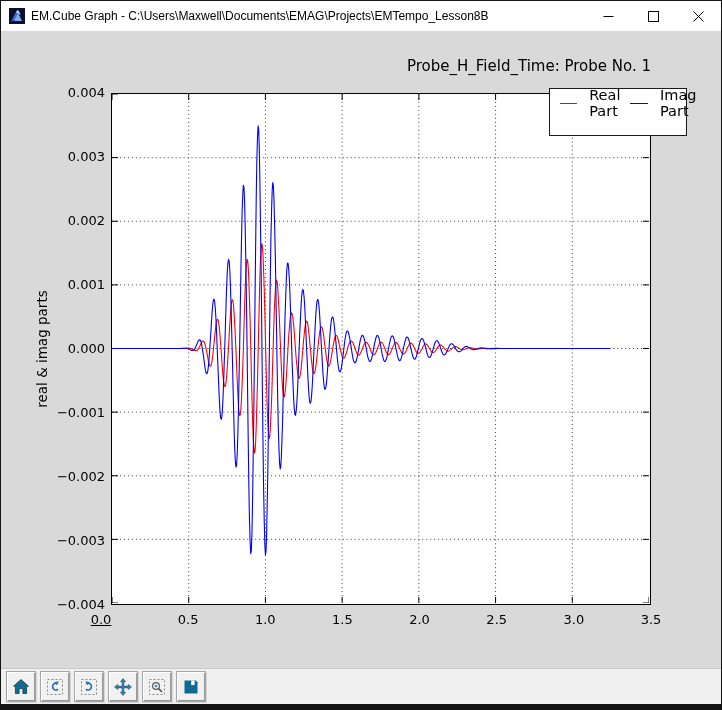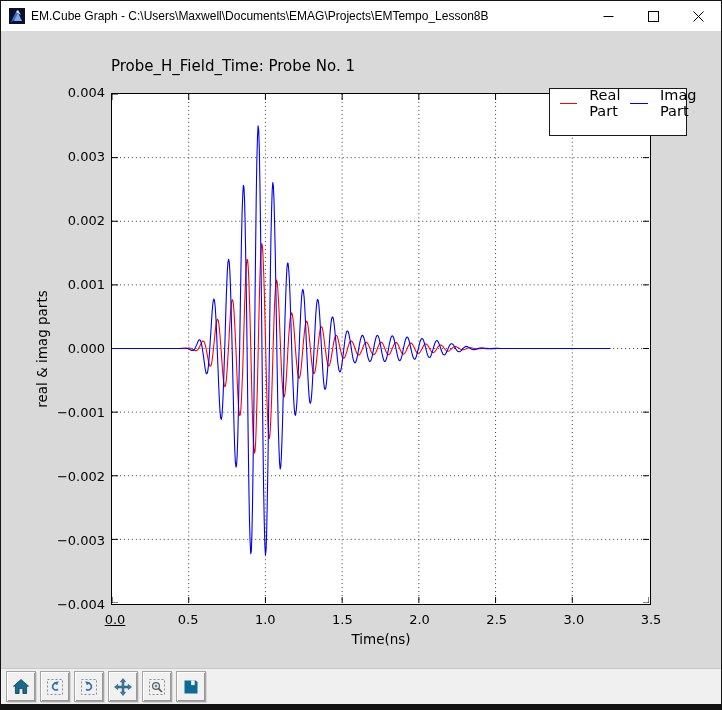--- a/index.html
+++ b/index.html
@@ -14,21 +14,21 @@
     font-family:"Liberation Sans", sans-serif; font-size:12px; color:#000;
     position:relative;
   }
   .app-icon { width:16px; height:16px; margin:0 6px 0 8px; flex:0 0 auto; }
   .titlebar-text { flex:1 1 auto; white-space:nowrap; overflow:hidden; }
   .caption-buttons { display:flex; height:100%; }
   .caption-btn { width:45px; height:100%; display:flex; align-items:center; justify-content:center; }
   
   .canvas { position:relative; width:720px; height:637px; background:#d9d9d9; }
   .plot-title {
-    position:absolute; left:110px; top:26px; width:540px; text-align:left;
+    position:absolute; left:110px; top:26px; width:540px; text-align:right;
     font-size:15px; color:#000;
   }
   .axes {
     position:absolute; left:110px; top:62px; width:540px; height:512px;
     background:#ffffff; border:1.5px solid #000;
   }
   .axes svg { display:block; width:537px; height:509px; }
   .grid { stroke:#3c3c3c; stroke-width:1; stroke-dasharray:1 3; }
   .tick { stroke:#000; stroke-width:1; }
   .x-tick {
@@ -150,33 +150,32 @@
           <line x1="540" y1="384" x2="534" y2="384" class="tick"></line>
           <line x1="0" y1="448" x2="6" y2="448" class="tick"></line>
           <line x1="540" y1="448" x2="534" y2="448" class="tick"></line>
           <line x1="0" y1="512" x2="6" y2="512" class="tick"></line>
           <line x1="540" y1="512" x2="534" y2="512" class="tick"></line>
           <polyline points="0.0,256.0 0.6,256.0 1.2,256.0 1.9,256.0 2.5,256.0 3.1,256.0 3.7,256.0 4.3,256.0 4.9,256.0 5.6,256.0 6.2,256.0 6.8,256.0 7.4,256.0 8.0,256.0 8.6,256.0 9.3,256.0 9.9,256.0 10.5,256.0 11.1,256.0 11.7,256.0 12.3,256.0 13.0,256.0 13.6,256.0 14.2,256.0 14.8,256.0 15.4,256.0 16.0,256.0 16.7,256.0 17.3,256.0 17.9,256.0 18.5,256.0 19.1,256.0 19.7,256.0 20.4,256.0 21.0,256.0 21.6,256.0 22.2,256.0 22.8,256.0 23.5,256.0 24.1,256.0 24.7,256.0 25.3,256.0 25.9,256.0 26.5,256.0 27.2,256.0 27.8,256.0 28.4,256.0 29.0,256.0 29.6,256.0 30.2,256.0 30.9,256.0 31.5,256.0 32.1,256.0 32.7,256.0 33.3,256.0 33.9,256.0 34.6,256.0 35.2,256.0 35.8,256.0 36.4,256.0 37.0,256.0 37.6,256.0 38.3,256.0 38.9,256.0 39.5,256.0 40.1,256.0 40.7,256.0 41.3,256.0 42.0,256.0 42.6,256.0 43.2,256.0 43.8,256.0 44.4,256.0 45.1,256.0 45.7,256.0 46.3,256.0 46.9,256.0 47.5,256.0 48.1,256.0 48.8,256.0 49.4,256.0 50.0,256.0 50.6,256.0 51.2,256.0 51.8,256.0 52.5,256.0 53.1,256.0 53.7,256.0 54.3,256.0 54.9,256.0 55.5,256.0 56.2,256.0 56.8,256.0 57.4,256.0 58.0,256.0 58.6,256.0 59.2,256.0 59.9,256.0 60.5,256.0 61.1,256.0 61.7,256.0 62.3,256.0 62.9,256.0 63.6,256.0 64.2,256.0 64.8,256.0 65.4,256.0 66.0,256.0 66.7,256.0 67.3,256.0 67.9,256.0 68.5,256.0 69.1,256.0 69.7,256.0 70.4,256.0 71.0,256.0 71.6,256.0 72.2,256.0 72.8,256.0 73.4,255.9 74.1,255.9 74.7,255.8 75.3,255.7 75.9,255.7 76.5,255.6 77.1,255.6 77.8,255.6 78.4,255.7 79.0,255.8 79.6,256.0 80.2,256.2 80.8,256.5 81.5,256.9 82.1,257.2 82.7,257.6 83.3,257.9 83.9,258.1 84.5,258.1 85.2,258.0 85.8,257.6 86.4,257.0 87.0,256.2 87.6,255.1 88.3,253.8 88.9,252.5 89.5,251.1 90.1,249.9 90.7,249.0 91.3,248.5 92.0,248.5 92.6,249.1 93.2,250.5 93.8,252.5 94.4,255.1 95.0,258.2 95.7,261.7 96.3,265.1 96.9,268.4 97.5,271.1 98.1,273.0 98.7,273.9 99.4,273.4 100.0,271.6 100.6,268.5 101.2,264.0 101.8,258.6 102.4,252.5 103.1,246.1 103.7,239.9 104.3,234.4 104.9,230.1 105.5,227.4 106.1,226.5 106.8,227.7 107.4,230.9 108.0,236.1 108.6,243.0 109.2,251.0 109.9,259.8 110.5,268.7 111.1,277.1 111.7,284.3 112.3,289.9 112.9,293.4 113.6,294.4 114.2,292.9 114.8,288.8 115.4,282.3 116.0,273.8 116.6,263.7 117.3,252.7 117.9,241.5 118.5,230.8 119.1,221.4 119.7,213.9 120.3,208.9 121.0,206.9 121.6,208.1 122.2,212.7 122.8,220.4 123.4,231.0 124.0,243.9 124.7,258.3 125.3,273.4 125.9,288.1 126.5,301.4 127.1,312.3 127.7,319.9 128.4,323.5 129.0,322.6 129.6,317.0 130.2,306.9 130.8,292.7 131.5,275.3 132.1,255.6 132.7,234.9 133.3,214.7 133.9,196.5 134.5,181.6 135.2,171.1 135.8,166.2 136.4,167.2 137.0,174.5 137.6,187.6 138.2,205.9 138.9,228.2 139.5,253.1 140.1,278.8 140.7,303.6 141.3,325.8 141.9,343.6 142.6,355.7 143.2,361.2 143.8,359.7 144.4,351.0 145.0,335.8 145.6,315.1 146.3,290.2 146.9,263.0 147.5,235.2 148.1,208.9 148.7,185.9 149.3,167.8 150.0,155.7 150.6,150.5 151.2,152.5 151.8,161.4 152.4,176.5 153.1,196.7 153.7,220.4 154.3,246.0 154.9,271.7 155.5,295.6 156.1,316.2 156.8,332.2 157.4,342.6 158.0,346.8 158.6,344.9 159.2,337.1 159.8,324.3 160.5,307.4 161.1,287.8 161.7,266.9 162.3,246.2 162.9,227.2 163.5,210.9 164.2,198.5 164.8,190.4 165.4,187.1 166.0,188.5 166.6,194.3 167.2,203.9 167.9,216.3 168.5,230.7 169.1,246.0 169.7,261.1 170.3,275.0 170.9,286.9 171.6,296.1 172.2,302.1 172.8,304.8 173.4,304.2 174.0,300.4 174.7,294.0 175.3,285.4 175.9,275.4 176.5,264.6 177.1,253.8 177.7,243.7 178.4,234.8 179.0,227.8 179.6,222.9 180.2,220.3 180.8,220.2 181.4,222.4 182.1,226.7 182.7,232.7 183.3,240.0 183.9,248.2 184.5,256.6 185.1,264.7 185.8,272.0 186.4,278.1 187.0,282.6 187.6,285.3 188.2,286.0 188.8,284.7 189.5,281.6 190.1,276.8 190.7,270.8 191.3,263.8 191.9,256.5 192.5,249.2 193.2,242.5 193.8,236.7 194.4,232.3 195.0,229.5 195.6,228.5 196.3,229.3 196.9,231.9 197.5,236.1 198.1,241.5 198.7,247.8 199.3,254.6 200.0,261.4 200.6,267.7 201.2,273.2 201.8,277.4 202.4,280.2 203.0,281.3 203.7,280.6 204.3,278.4 204.9,274.7 205.5,269.9 206.1,264.2 206.7,258.1 207.4,252.0 208.0,246.3 208.6,241.4 209.2,237.6 209.8,235.2 210.4,234.2 211.1,234.6 211.7,236.5 212.3,239.6 212.9,243.7 213.5,248.5 214.1,253.6 214.8,258.7 215.4,263.4 216.0,267.4 216.6,270.6 217.2,272.6 217.9,273.5 218.5,273.2 219.1,271.7 219.7,269.3 220.3,266.1 220.9,262.4 221.6,258.4 222.2,254.5 222.8,250.8 223.4,247.7 224.0,245.2 224.6,243.6 225.3,242.9 225.9,243.0 226.5,244.0 227.1,245.8 227.7,248.1 228.3,250.9 229.0,253.8 229.6,256.7 230.2,259.5 230.8,261.9 231.4,263.8 232.0,265.1 232.7,265.7 233.3,265.7 233.9,265.0 234.5,263.8 235.1,262.1 235.7,260.1 236.4,258.0 237.0,255.7 237.6,253.6 238.2,251.8 238.8,250.2 239.5,249.1 240.1,248.5 240.7,248.4 241.3,248.8 241.9,249.7 242.5,250.9 243.2,252.4 243.8,254.2 244.4,256.0 245.0,257.7 245.6,259.3 246.2,260.7 246.9,261.7 247.5,262.4 248.1,262.6 248.7,262.4 249.3,261.7 249.9,260.7 250.6,259.4 251.2,257.9 251.8,256.3 252.4,254.6 253.0,253.1 253.6,251.7 254.3,250.7 254.9,250.0 255.5,249.7 256.1,249.8 256.7,250.4 257.3,251.3 258.0,252.5 258.6,253.9 259.2,255.5 259.8,257.2 260.4,258.7 261.1,260.1 261.7,261.2 262.3,261.9 262.9,262.3 263.5,262.2 264.1,261.8 264.8,260.9 265.4,259.7 266.0,258.3 266.6,256.7 267.2,255.1 267.8,253.5 268.5,252.1 269.1,250.9 269.7,250.1 270.3,249.7 270.9,249.7 271.5,250.1 272.2,250.9 272.8,252.1 273.4,253.5 274.0,255.1 274.6,256.7 275.2,258.3 275.9,259.7 276.5,260.9 277.1,261.7 277.7,262.2 278.3,262.2 278.9,261.8 279.6,261.1 280.2,260.0 280.8,258.6 281.4,257.1 282.0,255.5 282.7,254.0 283.3,252.6 283.9,251.4 284.5,250.6 285.1,250.1 285.7,250.0 286.4,250.3 287.0,251.0 287.6,252.0 288.2,253.3 288.8,254.7 289.4,256.3 290.1,257.7 290.7,259.1 291.3,260.2 291.9,261.1 292.5,261.6 293.1,261.7 293.8,261.4 294.4,260.8 295.0,259.9 295.6,258.7 296.2,257.4 296.8,256.0 297.5,254.6 298.1,253.3 298.7,252.2 299.3,251.3 299.9,250.8 300.5,250.6 301.2,250.8 301.8,251.4 302.4,252.2 303.0,253.3 303.6,254.5 304.3,255.9 304.9,257.2 305.5,258.4 306.1,259.5 306.7,260.3 307.3,260.8 308.0,261.0 308.6,260.9 309.2,260.4 309.8,259.7 310.4,258.7 311.0,257.5 311.7,256.3 312.3,255.1 312.9,253.9 313.5,252.9 314.1,252.1 314.7,251.6 315.4,251.4 316.0,251.5 316.6,251.9 317.2,252.5 317.8,253.4 318.4,254.5 319.1,255.6 319.7,256.7 320.3,257.8 320.9,258.7 321.5,259.4 322.1,259.9 322.8,260.1 323.4,260.0 324.0,259.7 324.6,259.1 325.2,258.4 325.9,257.5 326.5,256.5 327.1,255.5 327.7,254.6 328.3,253.8 328.9,253.2 329.6,252.7 330.2,252.5 330.8,252.6 331.4,252.8 332.0,253.3 332.6,253.9 333.3,254.7 333.9,255.5 334.5,256.3 335.1,257.0 335.7,257.7 336.3,258.2 337.0,258.5 337.6,258.7 338.2,258.7 338.8,258.5 339.4,258.1 340.0,257.6 340.7,257.1 341.3,256.5 341.9,255.9 342.5,255.3 343.1,254.8 343.7,254.4 344.4,254.2 345.0,254.1 345.6,254.1 346.2,254.2 346.8,254.5 347.5,254.8 348.1,255.2 348.7,255.6 349.3,256.0 349.9,256.4 350.5,256.8 351.2,257.0 351.8,257.2 352.4,257.3 353.0,257.3 353.6,257.2 354.2,257.0 354.9,256.8 355.5,256.5 356.1,256.3 356.7,256.0 357.3,255.8 357.9,255.6 358.6,255.4 359.2,255.3 359.8,255.3 360.4,255.3 361.0,255.3 361.6,255.4 362.3,255.5 362.9,255.7 363.5,255.8 364.1,256.0 364.7,256.1 365.3,256.2 366.0,256.3 366.6,256.4 367.2,256.4 367.8,256.4 368.4,256.4 369.1,256.3 369.7,256.3 370.3,256.2 370.9,256.1 371.5,256.0 372.1,256.0 372.8,255.9 373.4,255.9 374.0,255.8 374.6,255.8 375.2,255.8 375.8,255.8 376.5,255.8 377.1,255.9 377.7,255.9 378.3,255.9 378.9,256.0 379.5,256.0 380.2,256.0 380.8,256.1 381.4,256.1 382.0,256.1 382.6,256.1 383.2,256.1 383.9,256.1 384.5,256.1 385.1,256.0 385.7,256.0 386.3,256.0 386.9,256.0 387.6,256.0 388.2,256.0 388.8,256.0 389.4,256.0 390.0,256.0 390.7,256.0 391.3,256.0 391.9,256.0 392.5,256.0 393.1,256.0 393.7,256.0 394.4,256.0 395.0,256.0 395.6,256.0 396.2,256.0 396.8,256.0 397.4,256.0 398.1,256.0 398.7,256.0 399.3,256.0 399.9,256.0 400.5,256.0 401.1,256.0 401.8,256.0 402.4,256.0 403.0,256.0 403.6,256.0 404.2,256.0 404.8,256.0 405.5,256.0 406.1,256.0 406.7,256.0 407.3,256.0 407.9,256.0 408.5,256.0 409.2,256.0 409.8,256.0 410.4,256.0 411.0,256.0 411.6,256.0 412.3,256.0 412.9,256.0 413.5,256.0 414.1,256.0 414.7,256.0 415.3,256.0 416.0,256.0 416.6,256.0 417.2,256.0 417.8,256.0 418.4,256.0 419.0,256.0 419.7,256.0 420.3,256.0 420.9,256.0 421.5,256.0 422.1,256.0 422.7,256.0 423.4,256.0 424.0,256.0 424.6,256.0 425.2,256.0 425.8,256.0 426.4,256.0 427.1,256.0 427.7,256.0 428.3,256.0 428.9,256.0 429.5,256.0 430.1,256.0 430.8,256.0 431.4,256.0 432.0,256.0 432.6,256.0 433.2,256.0 433.9,256.0 434.5,256.0 435.1,256.0 435.7,256.0 436.3,256.0 436.9,256.0 437.6,256.0 438.2,256.0 438.8,256.0 439.4,256.0 440.0,256.0 440.6,256.0 441.3,256.0 441.9,256.0 442.5,256.0 443.1,256.0 443.7,256.0 444.3,256.0 445.0,256.0 445.6,256.0 446.2,256.0 446.8,256.0 447.4,256.0 448.0,256.0 448.7,256.0 449.3,256.0 449.9,256.0 450.5,256.0 451.1,256.0 451.7,256.0 452.4,256.0 453.0,256.0 453.6,256.0 454.2,256.0 454.8,256.0 455.5,256.0 456.1,256.0 456.7,256.0 457.3,256.0 457.9,256.0 458.5,256.0 459.2,256.0 459.8,256.0 460.4,256.0 461.0,256.0 461.6,256.0 462.2,256.0 462.9,256.0 463.5,256.0 464.1,256.0 464.7,256.0 465.3,256.0 465.9,256.0 466.6,256.0 467.2,256.0 467.8,256.0 468.4,256.0 469.0,256.0 469.6,256.0 470.3,256.0 470.9,256.0 471.5,256.0 472.1,256.0 472.7,256.0 473.3,256.0 474.0,256.0 474.6,256.0 475.2,256.0 475.8,256.0 476.4,256.0 477.1,256.0 477.7,256.0 478.3,256.0 478.9,256.0 479.5,256.0 480.1,256.0 480.8,256.0 481.4,256.0 482.0,256.0 482.6,256.0 483.2,256.0 483.8,256.0 484.5,256.0 485.1,256.0 485.7,256.0 486.3,256.0 486.9,256.0 487.5,256.0 488.2,256.0 488.8,256.0 489.4,256.0 490.0,256.0 490.6,256.0 491.2,256.0 491.9,256.0 492.5,256.0 493.1,256.0 493.7,256.0 494.3,256.0 494.9,256.0 495.6,256.0 496.2,256.0 496.8,256.0 497.4,256.0 498.0,256.0 498.7,256.0 499.3,256.0 499.9,256.0 500.5,256.0 501.1,256.0 " fill="none" stroke="#ff0000" stroke-width="1.1" stroke-linejoin="round"></polyline>
           <polyline points="0.0,256.0 0.6,256.0 1.2,256.0 1.9,256.0 2.5,256.0 3.1,256.0 3.7,256.0 4.3,256.0 4.9,256.0 5.6,256.0 6.2,256.0 6.8,256.0 7.4,256.0 8.0,256.0 8.6,256.0 9.3,256.0 9.9,256.0 10.5,256.0 11.1,256.0 11.7,256.0 12.3,256.0 13.0,256.0 13.6,256.0 14.2,256.0 14.8,256.0 15.4,256.0 16.0,256.0 16.7,256.0 17.3,256.0 17.9,256.0 18.5,256.0 19.1,256.0 19.7,256.0 20.4,256.0 21.0,256.0 21.6,256.0 22.2,256.0 22.8,256.0 23.5,256.0 24.1,256.0 24.7,256.0 25.3,256.0 25.9,256.0 26.5,256.0 27.2,256.0 27.8,256.0 28.4,256.0 29.0,256.0 29.6,256.0 30.2,256.0 30.9,256.0 31.5,256.0 32.1,256.0 32.7,256.0 33.3,256.0 33.9,256.0 34.6,256.0 35.2,256.0 35.8,256.0 36.4,256.0 37.0,256.0 37.6,256.0 38.3,256.0 38.9,256.0 39.5,256.0 40.1,256.0 40.7,256.0 41.3,256.0 42.0,256.0 42.6,256.0 43.2,256.0 43.8,256.0 44.4,256.0 45.1,256.0 45.7,256.0 46.3,256.0 46.9,256.0 47.5,256.0 48.1,256.0 48.8,256.0 49.4,256.0 50.0,256.0 50.6,256.0 51.2,256.0 51.8,256.0 52.5,256.0 53.1,256.0 53.7,256.0 54.3,256.0 54.9,256.0 55.5,256.0 56.2,256.0 56.8,256.0 57.4,256.0 58.0,256.0 58.6,256.0 59.2,256.0 59.9,256.0 60.5,256.0 61.1,256.0 61.7,256.0 62.3,256.0 62.9,256.0 63.6,256.0 64.2,256.0 64.8,256.0 65.4,256.0 66.0,256.0 66.7,256.0 67.3,256.0 67.9,256.0 68.5,256.0 69.1,256.0 69.7,255.9 70.4,255.9 71.0,255.8 71.6,255.8 72.2,255.8 72.8,255.7 73.4,255.7 74.1,255.7 74.7,255.8 75.3,255.9 75.9,256.0 76.5,256.2 77.1,256.5 77.8,256.8 78.4,257.1 79.0,257.4 79.6,257.7 80.2,257.9 80.8,258.0 81.5,257.9 82.1,257.6 82.7,257.0 83.3,256.1 83.9,255.0 84.5,253.6 85.2,252.1 85.8,250.6 86.4,249.2 87.0,248.0 87.6,247.3 88.3,247.2 88.9,247.9 89.5,249.4 90.1,251.8 90.7,255.1 91.3,259.2 92.0,263.7 92.6,268.4 93.2,273.0 93.8,277.0 94.4,279.9 95.0,281.4 95.7,281.0 96.3,278.7 96.9,274.2 97.5,267.6 98.1,259.4 98.7,249.8 99.4,239.7 100.0,229.6 100.6,220.4 101.2,213.0 101.8,208.1 102.4,206.2 103.1,207.9 103.7,213.2 104.3,222.0 104.9,233.9 105.5,248.2 106.1,264.0 106.8,280.1 107.4,295.4 108.0,308.7 108.6,319.1 109.2,325.5 109.9,327.3 110.5,324.3 111.1,316.4 111.7,304.1 112.3,287.9 112.9,269.0 113.6,248.5 114.2,227.7 114.8,208.1 115.4,191.1 116.0,177.8 116.6,169.3 117.3,166.3 117.9,169.3 118.5,178.3 119.1,193.0 119.7,212.6 120.3,236.1 121.0,262.0 121.6,288.8 122.2,314.6 122.8,337.8 123.4,356.6 124.0,369.5 124.7,375.3 125.3,373.2 125.9,362.9 126.5,344.6 127.1,319.2 127.7,287.9 128.4,252.7 129.0,215.8 129.6,179.6 130.2,146.8 130.8,119.9 131.5,101.0 132.1,91.9 132.7,93.8 133.3,107.0 133.9,131.2 134.5,165.2 135.2,206.9 135.8,253.8 136.4,302.6 137.0,350.1 137.6,392.7 138.2,427.3 138.9,451.2 139.5,462.4 140.1,459.7 140.7,442.9 141.3,412.9 141.9,371.6 142.6,321.6 143.2,266.3 143.8,209.6 144.4,155.3 145.0,107.4 145.6,69.2 146.3,43.5 146.9,32.1 147.5,35.9 148.1,54.6 148.7,86.8 149.3,130.2 150.0,181.8 150.6,237.9 151.2,294.5 151.8,347.7 152.4,393.9 153.1,430.0 153.7,453.7 154.3,463.6 154.9,459.4 155.5,441.7 156.1,412.1 156.8,373.0 157.4,327.3 158.0,278.3 158.6,229.6 159.2,184.5 159.8,145.8 160.5,116.1 161.1,96.8 161.7,89.0 162.3,92.6 162.9,106.8 163.5,130.3 164.2,160.9 164.8,196.3 165.4,233.9 166.0,271.0 166.6,305.1 167.2,334.2 167.9,356.6 168.5,371.1 169.1,377.2 169.7,375.0 170.3,365.2 170.9,348.7 171.6,327.1 172.2,302.0 172.8,275.3 173.4,248.9 174.0,224.3 174.7,203.1 175.3,186.5 175.9,175.3 176.5,170.0 177.1,170.5 177.7,176.5 178.4,187.4 179.0,202.2 179.6,219.9 180.2,239.1 180.8,258.7 181.4,277.3 182.1,293.8 182.7,307.2 183.3,316.9 183.9,322.3 184.5,323.2 185.1,319.8 185.8,312.3 186.4,301.3 187.0,287.6 187.6,272.1 188.2,256.0 188.8,240.1 189.5,225.6 190.1,213.3 190.7,204.0 191.3,198.3 191.9,196.5 192.5,198.6 193.2,204.4 193.8,213.7 194.4,225.5 195.0,239.3 195.6,254.0 196.3,268.7 196.9,282.3 197.5,294.1 198.1,303.1 198.7,309.0 199.3,311.2 200.0,309.7 200.6,304.7 201.2,296.5 201.8,285.7 202.4,273.2 203.0,259.7 203.7,246.2 204.3,233.6 204.9,222.7 205.5,214.3 206.1,208.8 206.7,206.6 207.4,207.7 208.0,212.0 208.6,219.1 209.2,228.5 209.8,239.5 210.4,251.2 211.1,262.9 211.7,273.8 212.3,283.2 212.9,290.4 213.5,295.1 214.1,297.1 214.8,296.3 215.4,292.8 216.0,287.1 216.6,279.5 217.2,270.6 217.9,261.1 218.5,251.7 219.1,243.0 219.7,235.5 220.3,229.7 220.9,225.9 221.6,224.2 222.2,224.7 222.8,227.3 223.4,231.6 224.0,237.3 224.6,244.0 225.3,251.1 225.9,258.3 226.5,264.9 227.1,270.6 227.7,275.1 228.3,278.1 229.0,279.5 229.6,279.3 230.2,277.6 230.8,274.5 231.4,270.4 232.0,265.6 232.7,260.3 233.3,255.0 233.9,250.0 234.5,245.7 235.1,242.2 235.7,239.7 236.4,238.4 237.0,238.4 237.6,239.4 238.2,241.5 238.8,244.5 239.5,248.1 240.1,252.1 240.7,256.2 241.3,260.2 241.9,263.7 242.5,266.7 243.2,268.9 243.8,270.2 244.4,270.5 245.0,269.9 245.6,268.4 246.2,266.1 246.9,263.2 247.5,259.8 248.1,256.3 248.7,252.8 249.3,249.6 249.9,246.8 250.6,244.6 251.2,243.2 251.8,242.7 252.4,243.1 253.0,244.3 253.6,246.2 254.3,248.8 254.9,251.9 255.5,255.2 256.1,258.6 256.7,261.8 257.3,264.6 258.0,266.9 258.6,268.4 259.2,269.1 259.8,268.9 260.4,267.9 261.1,266.0 261.7,263.5 262.3,260.5 262.9,257.2 263.5,253.8 264.1,250.6 264.8,247.7 265.4,245.3 266.0,243.7 266.6,242.8 267.2,242.9 267.8,243.8 268.5,245.6 269.1,248.0 269.7,251.0 270.3,254.3 270.9,257.7 271.5,261.0 272.2,264.0 272.8,266.4 273.4,268.1 274.0,269.0 274.6,269.1 275.2,268.2 275.9,266.6 276.5,264.2 277.1,261.4 277.7,258.1 278.3,254.8 278.9,251.5 279.6,248.5 280.2,246.1 280.8,244.3 281.4,243.4 282.0,243.2 282.7,244.0 283.3,245.5 283.9,247.7 284.5,250.4 285.1,253.5 285.7,256.8 286.4,259.9 287.0,262.8 287.6,265.2 288.2,266.9 288.8,268.0 289.4,268.2 290.1,267.6 290.7,266.2 291.3,264.2 291.9,261.7 292.5,258.8 293.1,255.7 293.8,252.7 294.4,249.9 295.0,247.6 295.6,245.9 296.2,244.8 296.8,244.5 297.5,245.0 298.1,246.2 298.7,248.0 299.3,250.3 299.9,253.0 300.5,255.9 301.2,258.7 301.8,261.4 302.4,263.6 303.0,265.3 303.6,266.4 304.3,266.8 304.9,266.5 305.5,265.4 306.1,263.8 306.7,261.6 307.3,259.1 308.0,256.5 308.6,253.8 309.2,251.3 309.8,249.1 310.4,247.5 311.0,246.4 311.7,246.0 312.3,246.2 312.9,247.1 313.5,248.6 314.1,250.5 314.7,252.8 315.4,255.2 316.0,257.7 316.6,260.0 317.2,262.0 317.8,263.6 318.4,264.7 319.1,265.1 319.7,264.9 320.3,264.2 320.9,262.9 321.5,261.2 322.1,259.2 322.8,257.0 323.4,254.8 324.0,252.7 324.6,250.9 325.2,249.5 325.9,248.5 326.5,248.1 327.1,248.2 327.7,248.8 328.3,249.9 328.9,251.3 329.6,253.1 330.2,254.9 330.8,256.8 331.4,258.5 332.0,260.1 332.6,261.3 333.3,262.1 333.9,262.4 334.5,262.4 335.1,261.9 335.7,261.0 336.3,259.9 337.0,258.5 337.6,257.1 338.2,255.6 338.8,254.2 339.4,253.0 340.0,252.1 340.7,251.5 341.3,251.2 341.9,251.2 342.5,251.6 343.1,252.2 343.7,253.0 344.4,254.0 345.0,255.1 345.6,256.2 346.2,257.1 346.8,258.0 347.5,258.7 348.1,259.1 348.7,259.3 349.3,259.3 349.9,259.1 350.5,258.6 351.2,258.1 351.8,257.4 352.4,256.7 353.0,256.0 353.6,255.3 354.2,254.8 354.9,254.4 355.5,254.1 356.1,253.9 356.7,254.0 357.3,254.1 357.9,254.4 358.6,254.7 359.2,255.1 359.8,255.5 360.4,256.0 361.0,256.3 361.6,256.7 362.3,256.9 362.9,257.1 363.5,257.2 364.1,257.1 364.7,257.1 365.3,256.9 366.0,256.7 366.6,256.5 367.2,256.3 367.8,256.1 368.4,255.9 369.1,255.7 369.7,255.5 370.3,255.5 370.9,255.4 371.5,255.4 372.1,255.5 372.8,255.5 373.4,255.6 374.0,255.7 374.6,255.8 375.2,256.0 375.8,256.1 376.5,256.1 377.1,256.2 377.7,256.2 378.3,256.3 378.9,256.3 379.5,256.2 380.2,256.2 380.8,256.2 381.4,256.1 382.0,256.1 382.6,256.0 383.2,256.0 383.9,255.9 384.5,255.9 385.1,255.9 385.7,255.9 386.3,255.9 386.9,255.9 387.6,255.9 388.2,255.9 388.8,255.9 389.4,256.0 390.0,256.0 390.7,256.0 391.3,256.0 391.9,256.0 392.5,256.0 393.1,256.0 393.7,256.0 394.4,256.0 395.0,256.0 395.6,256.0 396.2,256.0 396.8,256.0 397.4,256.0 398.1,256.0 398.7,256.0 399.3,256.0 399.9,256.0 400.5,256.0 401.1,256.0 401.8,256.0 402.4,256.0 403.0,256.0 403.6,256.0 404.2,256.0 404.8,256.0 405.5,256.0 406.1,256.0 406.7,256.0 407.3,256.0 407.9,256.0 408.5,256.0 409.2,256.0 409.8,256.0 410.4,256.0 411.0,256.0 411.6,256.0 412.3,256.0 412.9,256.0 413.5,256.0 414.1,256.0 414.7,256.0 415.3,256.0 416.0,256.0 416.6,256.0 417.2,256.0 417.8,256.0 418.4,256.0 419.0,256.0 419.7,256.0 420.3,256.0 420.9,256.0 421.5,256.0 422.1,256.0 422.7,256.0 423.4,256.0 424.0,256.0 424.6,256.0 425.2,256.0 425.8,256.0 426.4,256.0 427.1,256.0 427.7,256.0 428.3,256.0 428.9,256.0 429.5,256.0 430.1,256.0 430.8,256.0 431.4,256.0 432.0,256.0 432.6,256.0 433.2,256.0 433.9,256.0 434.5,256.0 435.1,256.0 435.7,256.0 436.3,256.0 436.9,256.0 437.6,256.0 438.2,256.0 438.8,256.0 439.4,256.0 440.0,256.0 440.6,256.0 441.3,256.0 441.9,256.0 442.5,256.0 443.1,256.0 443.7,256.0 444.3,256.0 445.0,256.0 445.6,256.0 446.2,256.0 446.8,256.0 447.4,256.0 448.0,256.0 448.7,256.0 449.3,256.0 449.9,256.0 450.5,256.0 451.1,256.0 451.7,256.0 452.4,256.0 453.0,256.0 453.6,256.0 454.2,256.0 454.8,256.0 455.5,256.0 456.1,256.0 456.7,256.0 457.3,256.0 457.9,256.0 458.5,256.0 459.2,256.0 459.8,256.0 460.4,256.0 461.0,256.0 461.6,256.0 462.2,256.0 462.9,256.0 463.5,256.0 464.1,256.0 464.7,256.0 465.3,256.0 465.9,256.0 466.6,256.0 467.2,256.0 467.8,256.0 468.4,256.0 469.0,256.0 469.6,256.0 470.3,256.0 470.9,256.0 471.5,256.0 472.1,256.0 472.7,256.0 473.3,256.0 474.0,256.0 474.6,256.0 475.2,256.0 475.8,256.0 476.4,256.0 477.1,256.0 477.7,256.0 478.3,256.0 478.9,256.0 479.5,256.0 480.1,256.0 480.8,256.0 481.4,256.0 482.0,256.0 482.6,256.0 483.2,256.0 483.8,256.0 484.5,256.0 485.1,256.0 485.7,256.0 486.3,256.0 486.9,256.0 487.5,256.0 488.2,256.0 488.8,256.0 489.4,256.0 490.0,256.0 490.6,256.0 491.2,256.0 491.9,256.0 492.5,256.0 493.1,256.0 493.7,256.0 494.3,256.0 494.9,256.0 495.6,256.0 496.2,256.0 496.8,256.0 497.4,256.0 498.0,256.0 498.7,256.0 499.3,256.0 499.9,256.0 500.5,256.0 501.1,256.0 " fill="none" stroke="#0000f5" stroke-width="1.1" stroke-linejoin="round"></polyline>
         </svg>
     </div>
 
-    <div class="xlabel">Time(ns)</div>
 
     <div class="legend">
       <div class="legend-row">
         <div class="legend-line" id="legend-line-0" style="border-top-color: rgb(255, 0, 0);"></div>
         <div class="legend-label">Real Part</div>
       </div>
       <div class="legend-row">
         <div class="legend-line" id="legend-line-1" style="border-top-color: rgb(0, 0, 245);"></div>
         <div class="legend-label">Imag Part</div>
       </div>
     </div>
-  <div class="x-tick" style="left: 94px; top: 581px; text-decoration: underline;">0.0</div>
+  <div class="x-tick" style="left: 80px; top: 581px; text-decoration: underline;">0.0</div>
       <div class="x-tick" style="left: 167.143px; top: 581px;">0.5</div>
       <div class="x-tick" style="left: 244.286px; top: 581px;">1.0</div>
       <div class="x-tick" style="left: 321.429px; top: 581px;">1.5</div>
       <div class="x-tick" style="left: 398.571px; top: 581px;">2.0</div>
       <div class="x-tick" style="left: 475.714px; top: 581px;">2.5</div>
       <div class="x-tick" style="left: 552.857px; top: 581px;">3.0</div>
       <div class="x-tick" style="left: 630px; top: 581px;">3.5</div>
       <div class="y-tick" style="left: 42px; top: 54px;">0.004</div>
       <div class="y-tick" style="left: 42px; top: 118px; text-align: right;">0.003</div>
       <div class="y-tick" style="left: 42px; top: 182px;">0.002</div>

